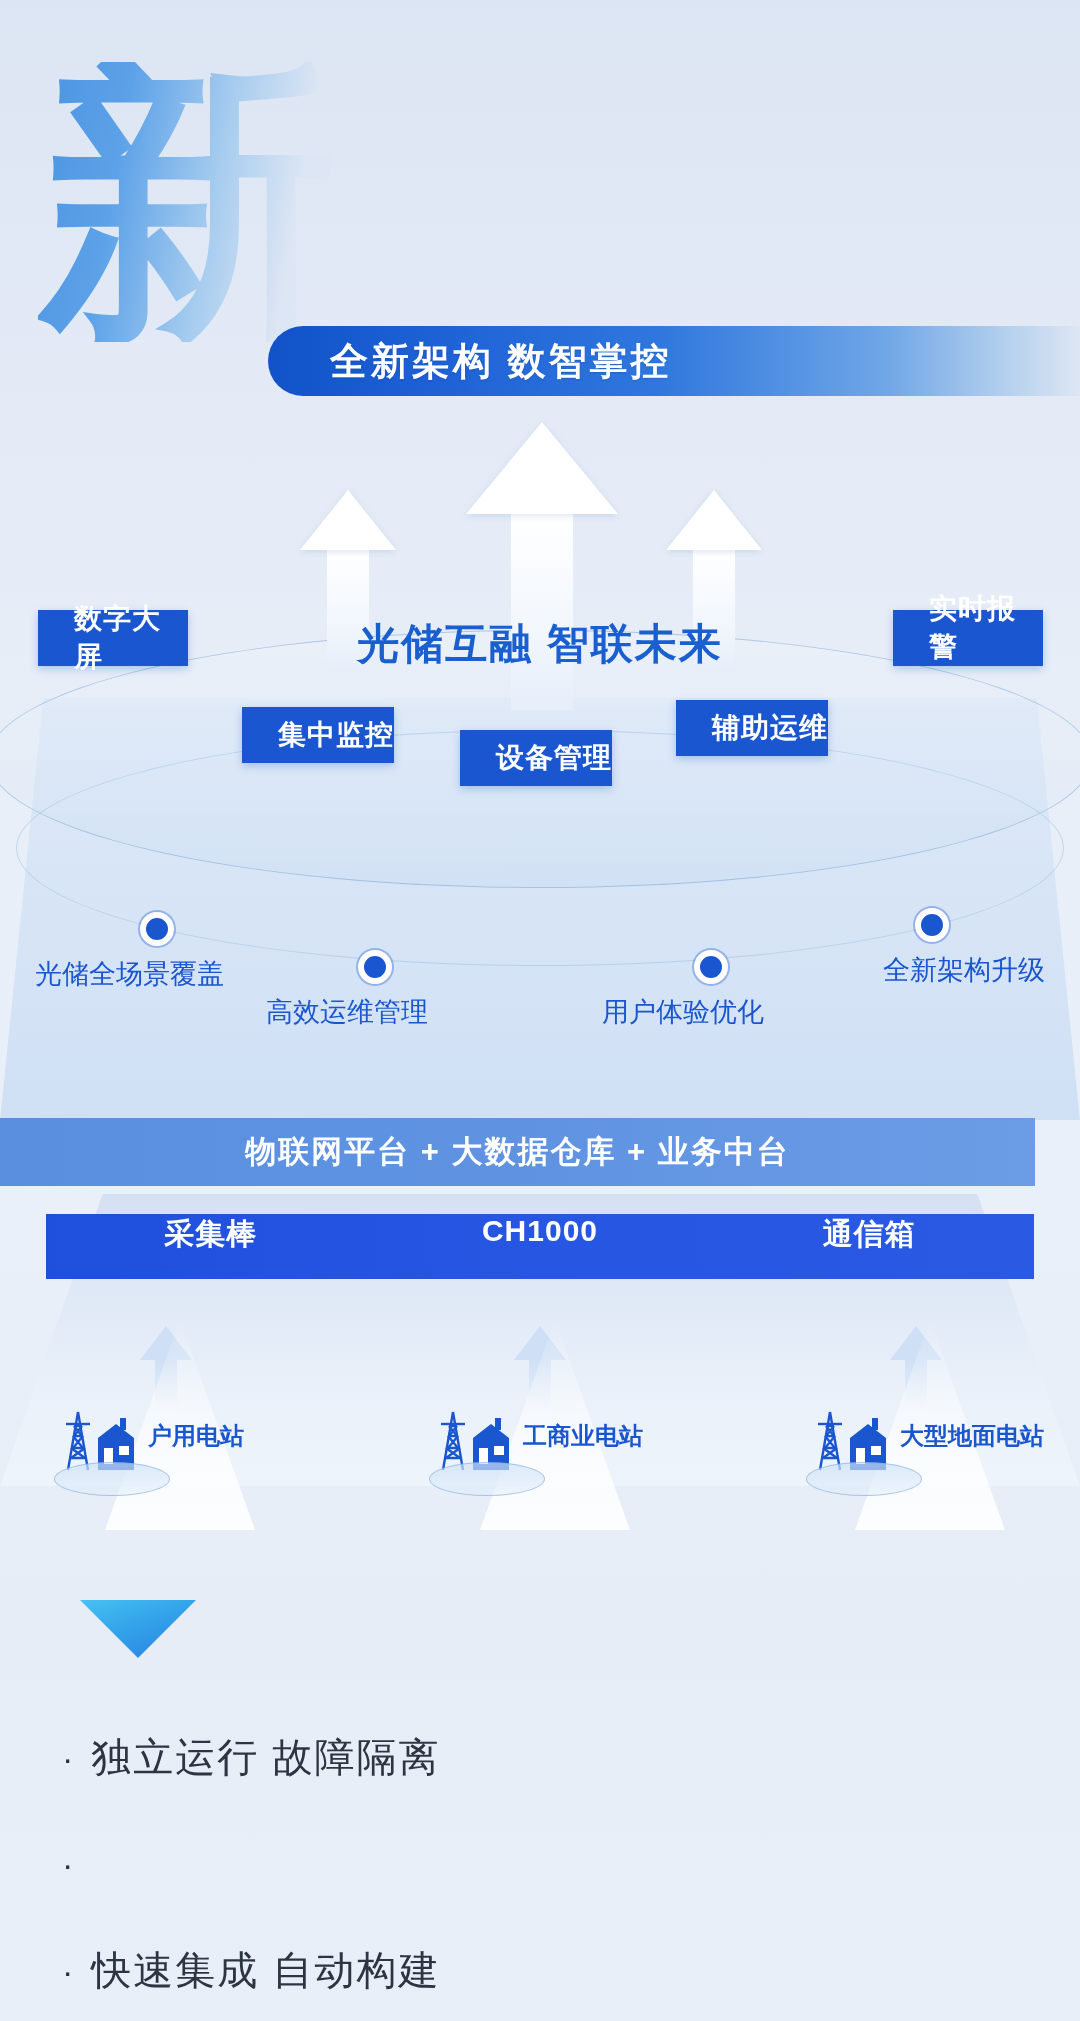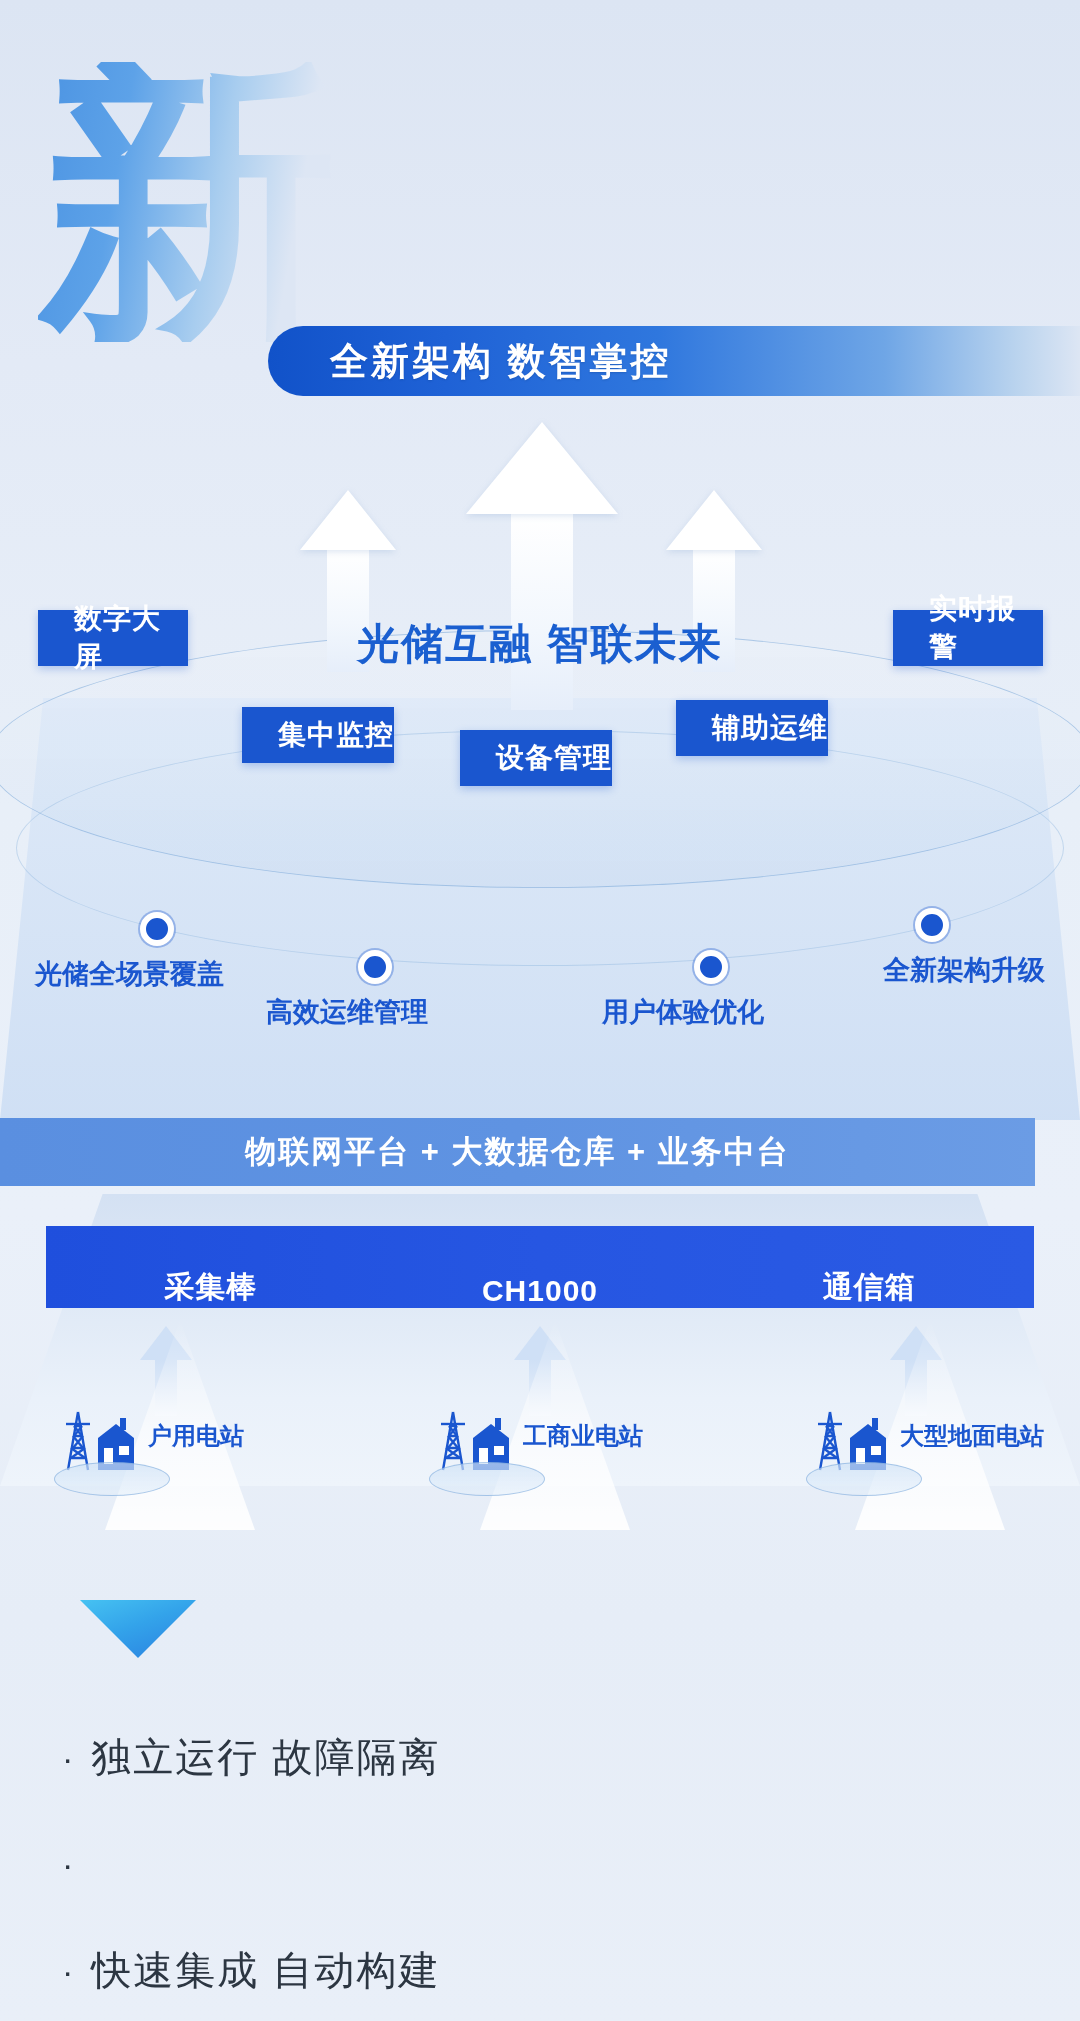--- a/index.html
+++ b/index.html
@@ -75,42 +75,42 @@
     padding-left:36px;
   }
   .feature { position:absolute; }
   .ring {
     width:34px; height:34px; border-radius:50%;
     border:6px solid #ffffff; background:#1a56cf;
     box-shadow:0 0 0 2px rgba(26,86,207,.35);
   }
   .feature-label {
     position:absolute; white-space:nowrap;
-    color:#1a56cf; font-size:27px; font-weight:700;
+    color:#1a56cf; font-size:27px; font-weight:400;
   }
 
   
   .band {
     position:absolute; left:0; top:1118px; width:1035px; height:68px;
     background:linear-gradient(90deg,#5a8fe0 0%,#5f93e2 50%,#6b9ce5 100%);
     display:flex; align-items:center; justify-content:center;
   }
   .band span { color:#fff; font-size:31px; font-weight:700; letter-spacing:2px; }
 
   
   .devices { position:absolute; left:0; top:1186px; width:1080px; height:300px; }
   .dev-trap {
     position:absolute; left:0; top:8px; width:1080px; height:292px;
     background:linear-gradient(180deg,#d4e1f3 0%,#dfe9f6 35%,#eaf1fa 70%,#eef4fb 100%);
     clip-path:polygon(9.5% 0%, 90.5% 0%, 100% 100%, 0% 100%);
   }
   .dev-bar {
-    position:absolute; left:46px; top:40px; width:988px; height:82px;
+    position:absolute; left:46px; top:28px; width:988px; height:65px;
     background:linear-gradient(90deg,#1f4fdd 0%,#2656e2 50%,#2a5ae4 100%);
-    display:flex; align-items:flex-end;
+    display:flex; align-items:flex-start;
   }
   .dev-bar .cell {
     flex:1; text-align:center; color:#fff; font-size:30px; font-weight:600; letter-spacing:1px;
   }
   .up-arrow { position:absolute; }
   .up-arrow .h {
     width:0; height:0; border-left:26px solid transparent;
     border-right:26px solid transparent; border-bottom:34px solid #cfe0f6;
   }
   .up-arrow .s {

